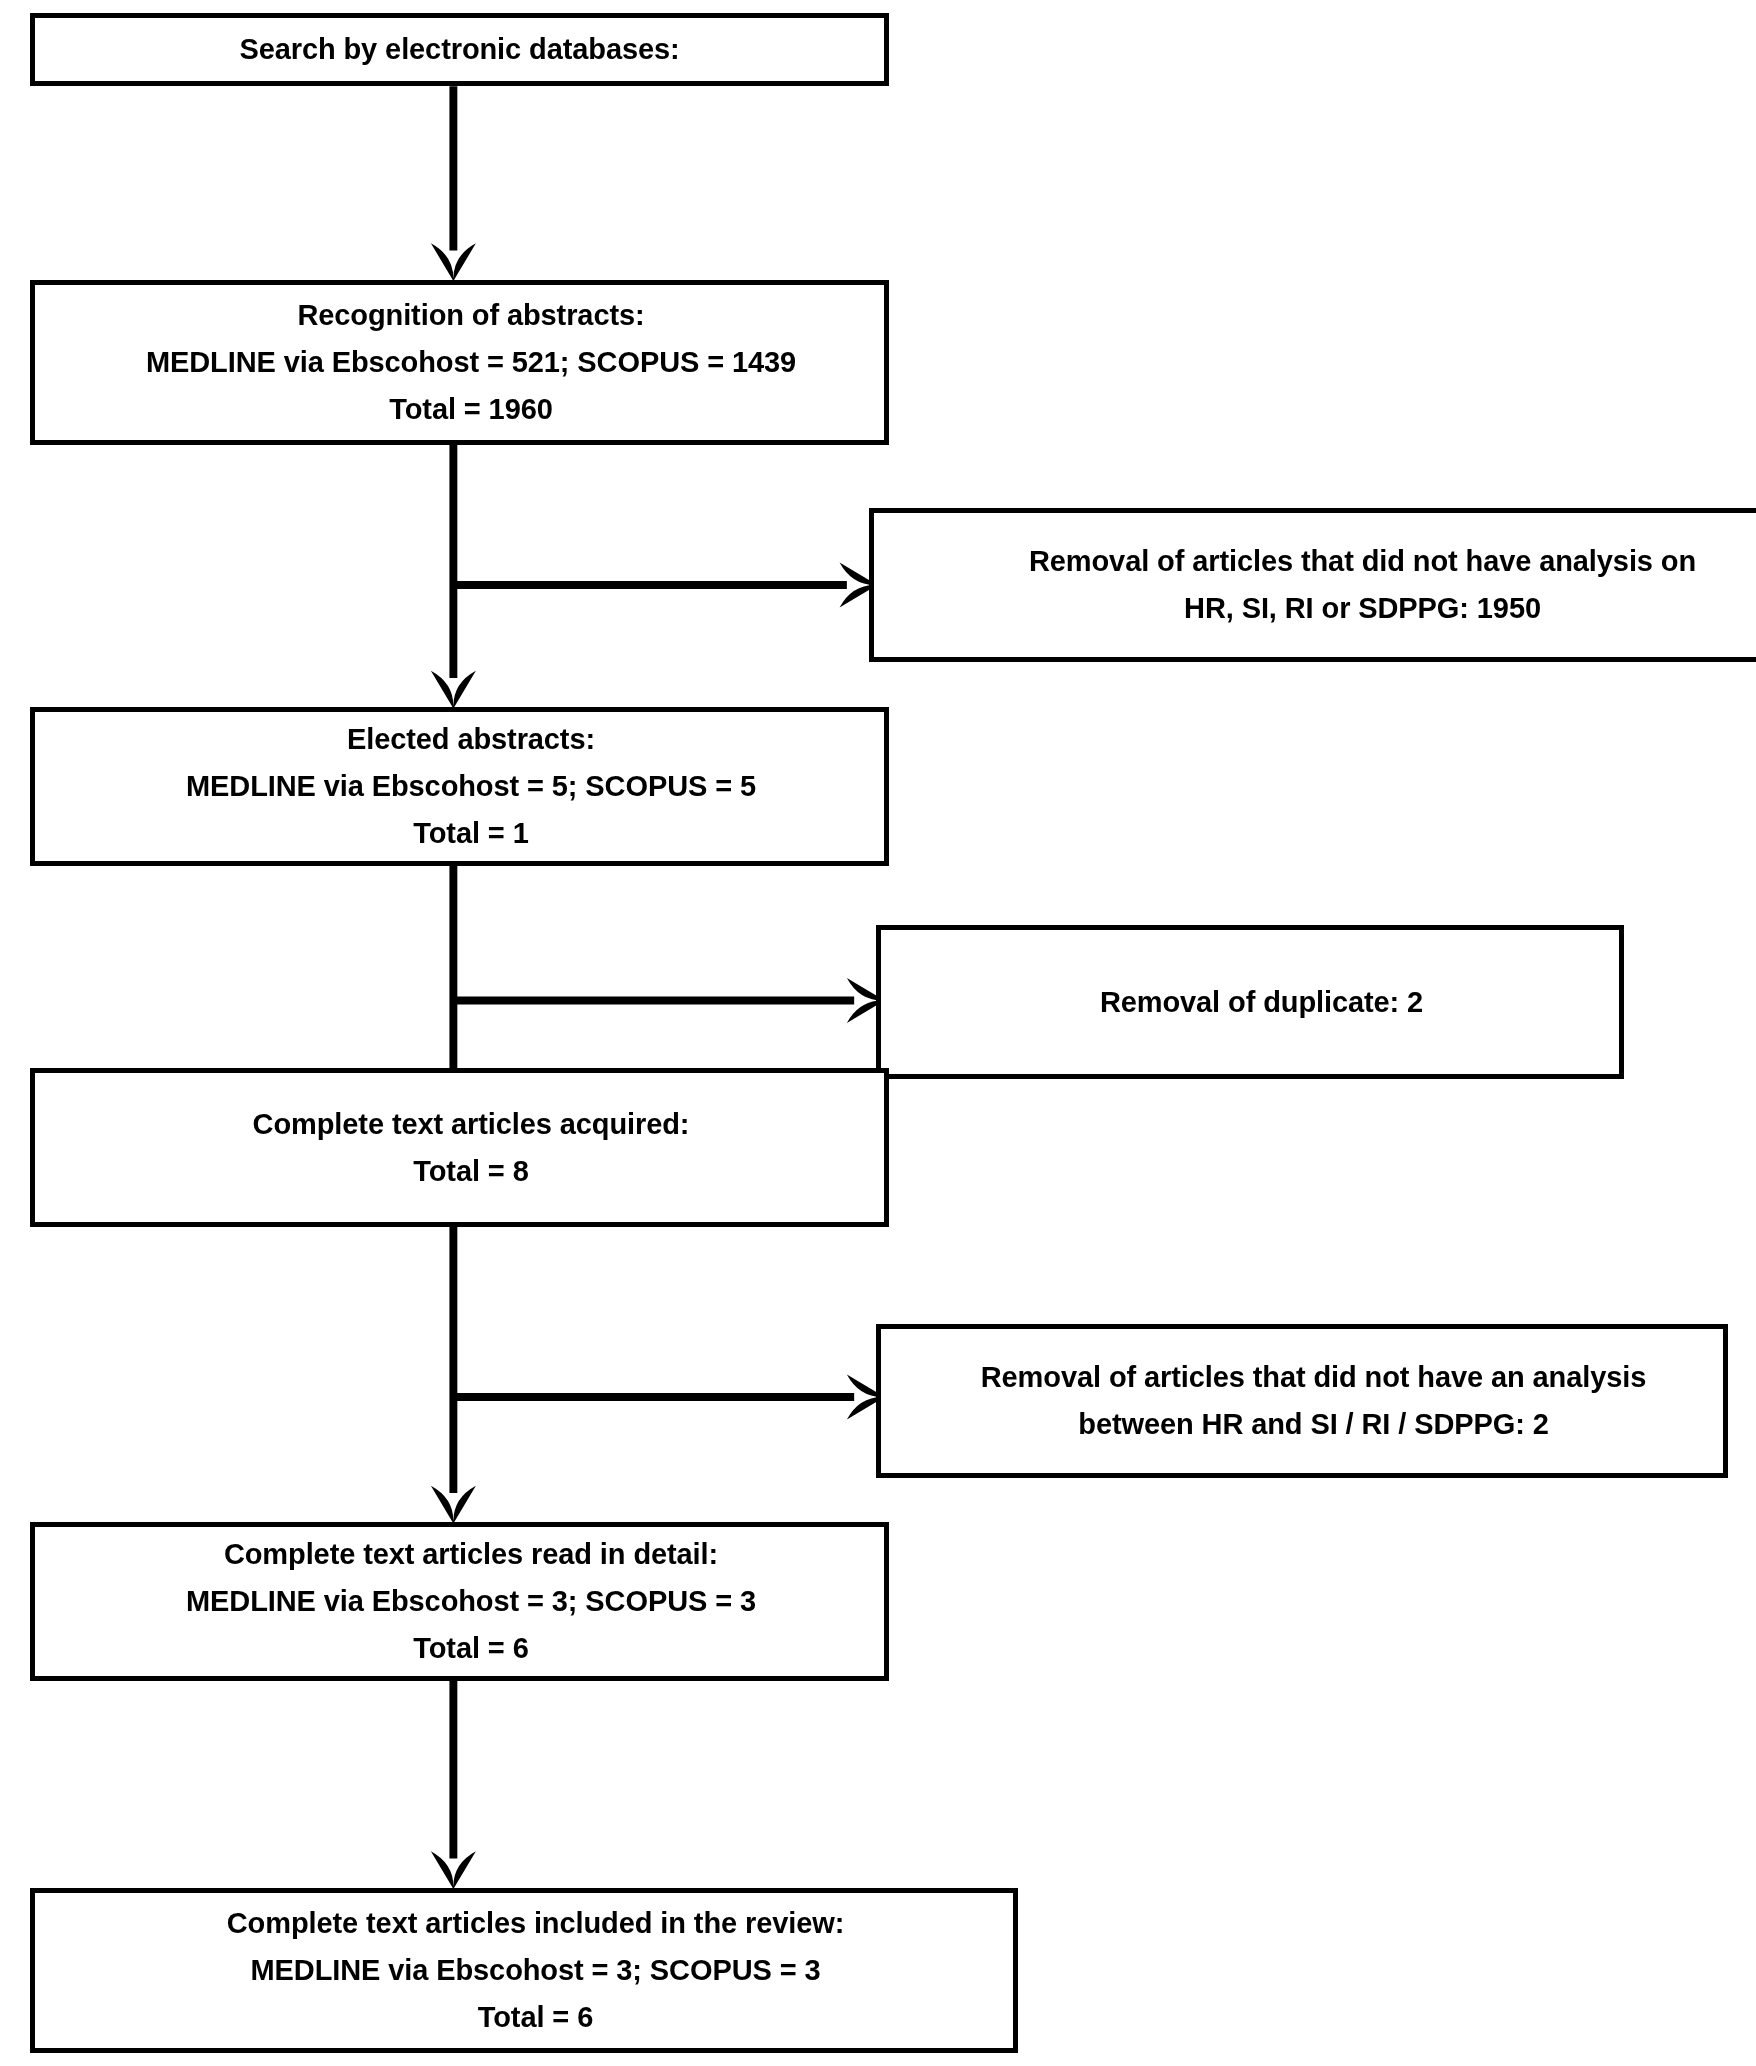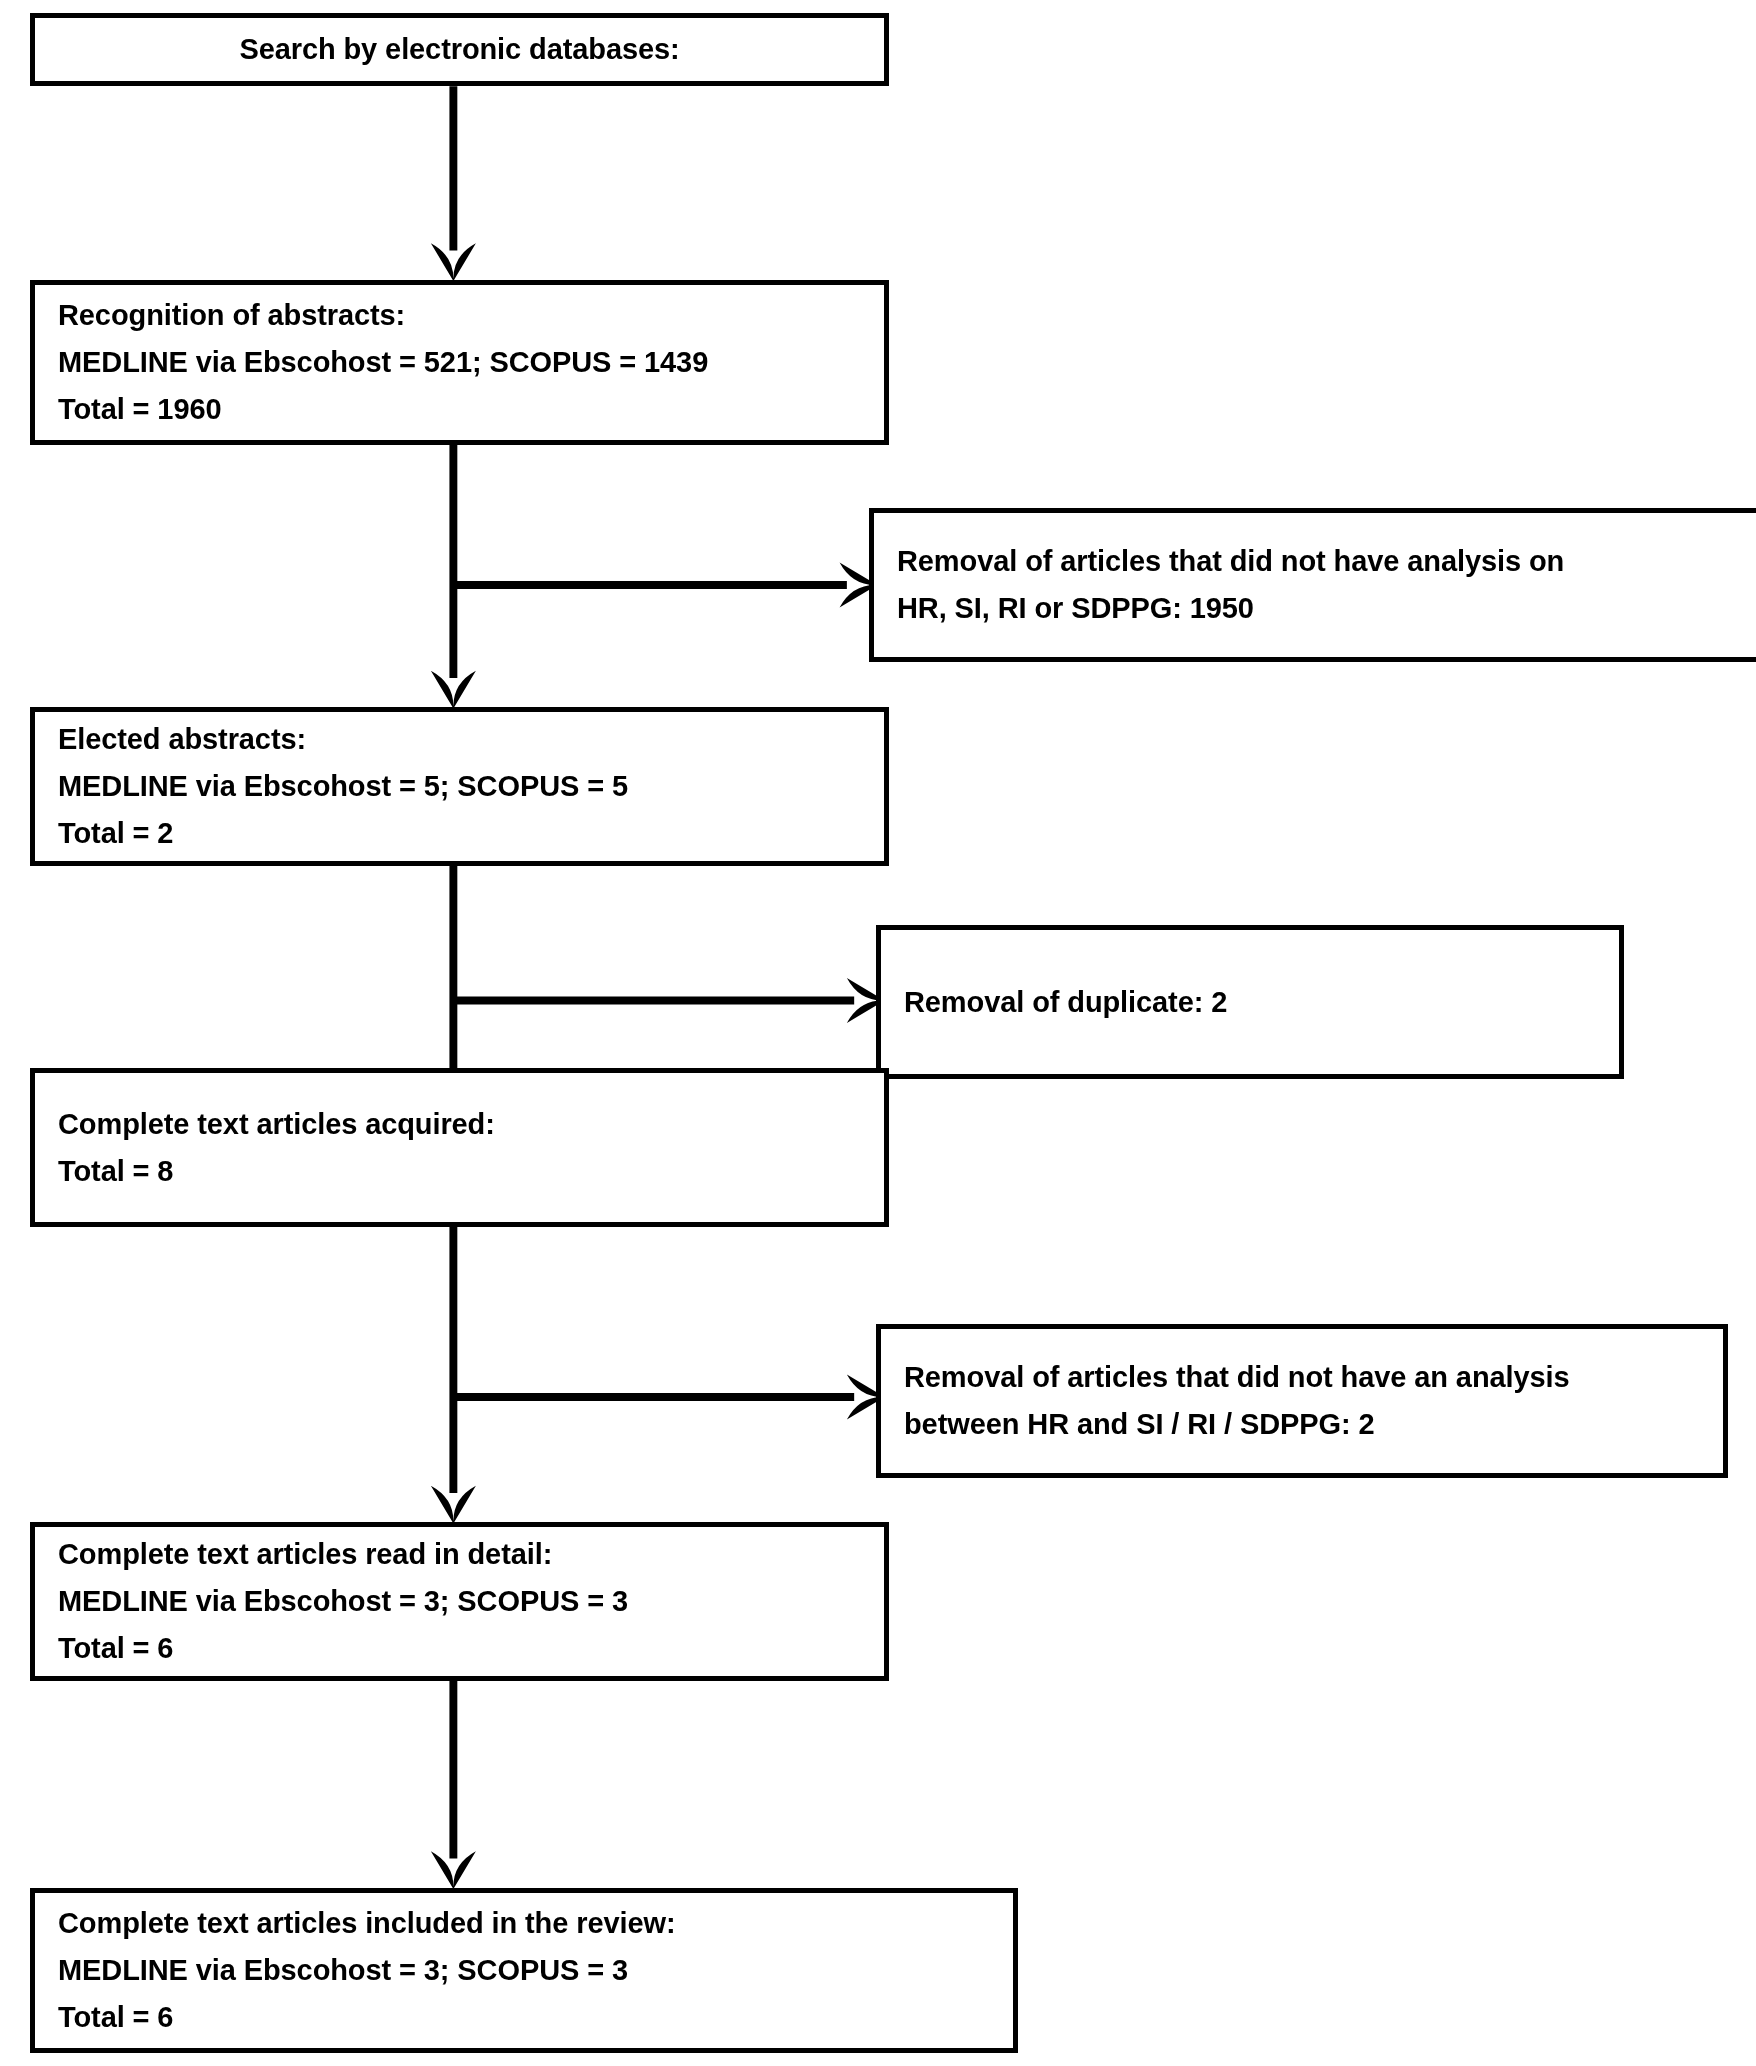--- a/index.html
+++ b/index.html
@@ -37,21 +37,21 @@
   .box-line {
     font-family: "Liberation Sans", sans-serif;
     font-weight: bold;
     font-size: 29px;
     line-height: 47px;
     color: #000000;
     white-space: nowrap;
     letter-spacing: -0.1px;
   }
   .align-center .box-lines { align-items: center; padding: 0 12px; }
-  .align-left   .box-lines { align-items: flex-start; padding-left: 23px; }
+  .align-left   .box-lines { align-items: center; padding-left: 23px; }
 
   .conn-layer {
     position: absolute;
     left: 0; top: 0;
     width: 1757px;
     height: 2066px;
     pointer-events: none;
   }
 </style>
 </head>
@@ -125,21 +125,21 @@
     <div class="box-lines">
       <div class="box-line">Removal of articles that did not have analysis on</div>
       <div class="box-line">HR, SI, RI or SDPPG: 1950</div>
     </div>
   </div>
 
   <div class="flow-box align-left" style="left:30px; top:707px; width:859px; height:159px;">
     <div class="box-lines">
       <div class="box-line">Elected abstracts:</div>
       <div class="box-line">MEDLINE via Ebscohost = 5; SCOPUS = 5</div>
-      <div class="box-line">Total = 2</div>
+      <div class="box-line">Total = 1</div>
     </div>
   </div>
 
   <div class="flow-box align-left" style="left:876px; top:925px; width:748px; height:154px;">
     <div class="box-lines">
       <div class="box-line">Removal of duplicate: 2</div>
     </div>
   </div>
 
   <div class="flow-box align-left" style="left:30px; top:1068px; width:859px; height:159px;">

